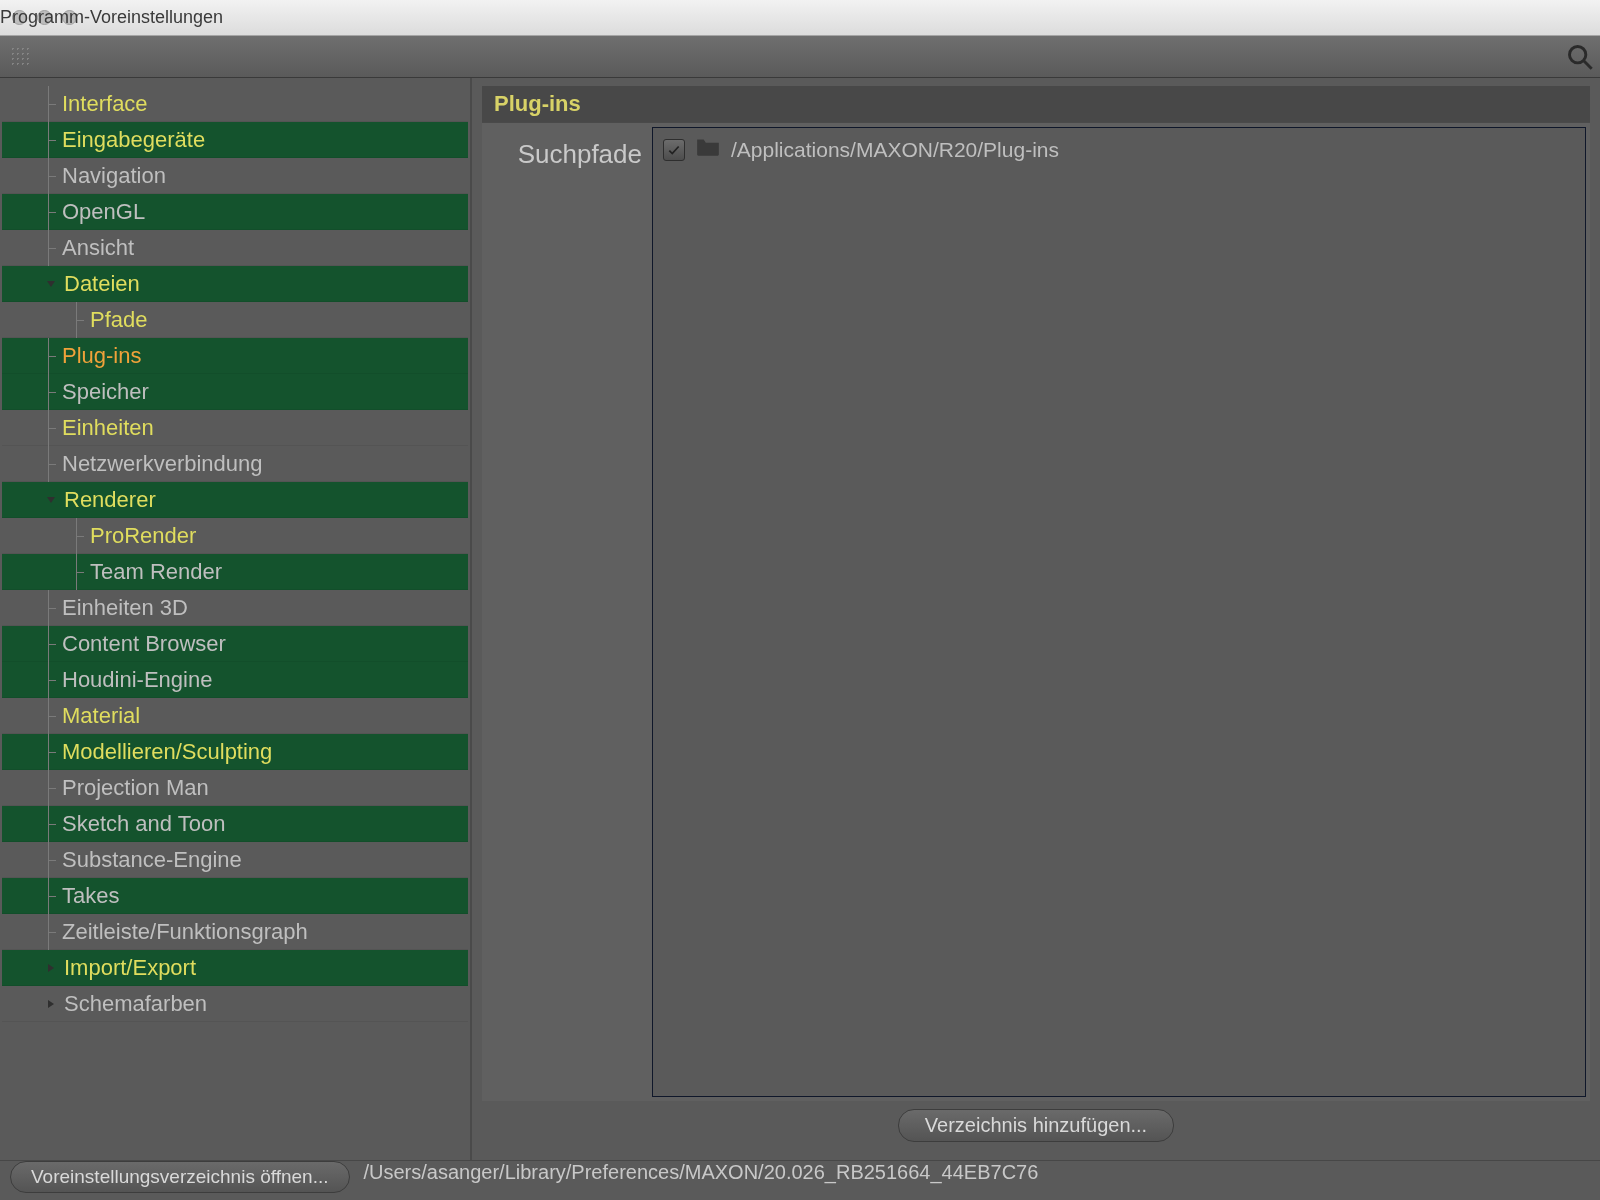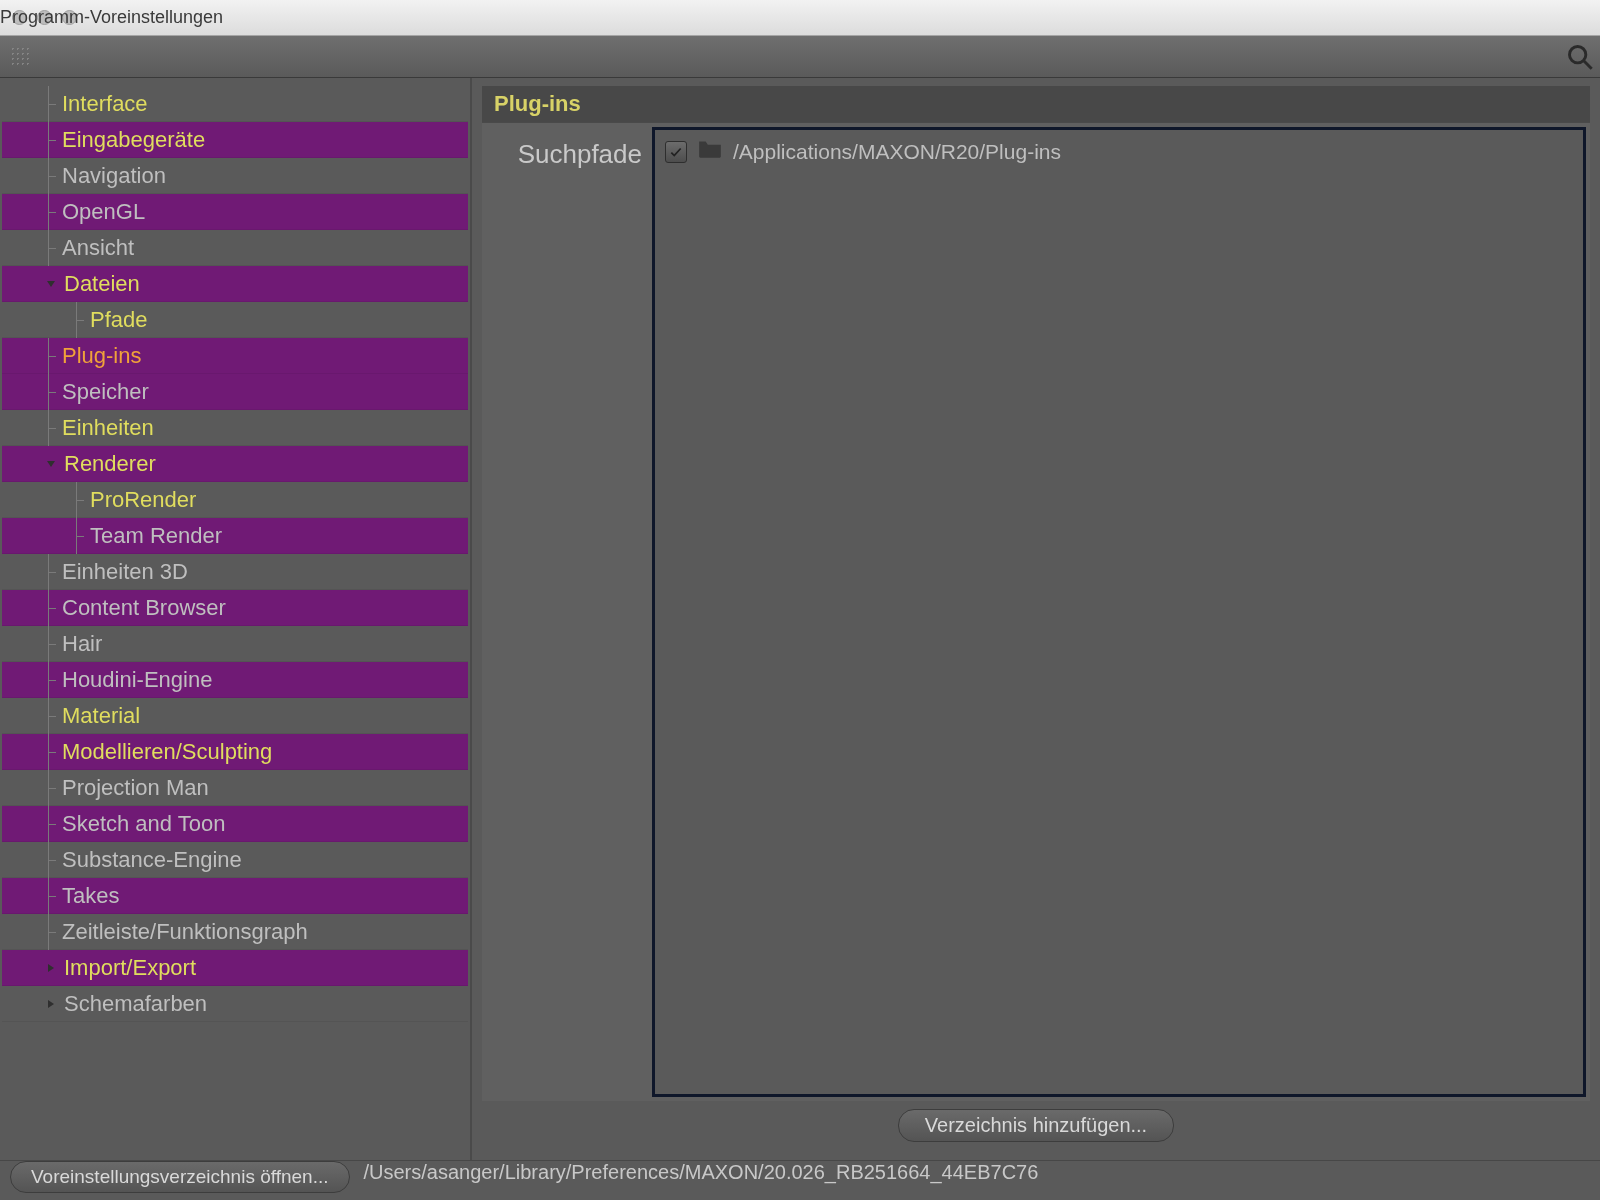--- a/index.html
+++ b/index.html
@@ -64,21 +64,21 @@
   .tree { list-style: none; }
   .tree-row {
     display: flex; align-items: center;
     height: 36px;
     padding-left: 10px;
     font-size: 22px;
     line-height: 36px;
     position: relative;
     border-bottom: 1px solid rgba(0,0,0,0.06);
   }
-  .tree-row.alt { background: #701a75; }
+  .tree-row.alt { background: #14532d; }
   .tree-indent-1 { padding-left: 42px; }
   .tree-indent-2 { padding-left: 70px; }
 
   
   .disc {
     width: 14px; height: 14px;
     display: inline-flex; align-items:center; justify-content:center;
     margin-right: 6px;
     flex-shrink: 0;
   }
@@ -125,21 +125,21 @@
   .param-label-col {
     width: 170px;
     padding: 16px 10px 0 0;
     text-align: right;
     color: #c9c9c9;
     font-size: 26px;
   }
   .param-value-col {
     flex:1;
     background: #5a5a5a;
-    border: 3px solid #0f172a;
+    border: 1px solid #0f172a;
     margin: 4px 4px 4px 0;
     padding: 8px 10px;
     display:flex; flex-direction:column;
   }
   .path-row {
     display:flex; align-items:center; gap:10px;
     color:#bfbfbf; font-size:21px;
   }
   .chk {
     width:22px; height:22px; border:1px solid #2e2e2e;
@@ -233,20 +233,24 @@
           <span class="lbl-selected">Plug-ins</span>
         </li>
         <li class="tree-row tree-indent-1 alt">
           <span class="branch-tick"></span>
           <span class="lbl-normal">Speicher</span>
         </li>
         <li class="tree-row tree-indent-1">
           <span class="branch-tick"></span>
           <span class="lbl-highlight">Einheiten</span>
         </li>
+        <li class="tree-row tree-indent-1">
+          <span class="branch-tick"></span>
+          <span class="lbl-normal">Netzwerkverbindung</span>
+        </li>
         <li class="tree-row tree-indent-1 alt">
           <span class="disc">
             <svg viewBox="0 0 10 10">
               <polygon points="1,2 9,2 5,8"></polygon>
             </svg>
           </span>
           <span class="lbl-highlight">Renderer</span>
         </li>
         <li class="tree-row tree-indent-2">
           <span class="branch-tick"></span>
@@ -256,24 +260,20 @@
           <span class="branch-tick"></span>
           <span class="lbl-normal">Team Render</span>
         </li>
         <li class="tree-row tree-indent-1">
           <span class="branch-tick"></span>
           <span class="lbl-normal">Einheiten 3D</span>
         </li>
         <li class="tree-row tree-indent-1 alt">
           <span class="branch-tick"></span>
           <span class="lbl-normal">Content Browser</span>
-        </li>
-        <li class="tree-row tree-indent-1">
-          <span class="branch-tick"></span>
-          <span class="lbl-normal">Hair</span>
         </li>
         <li class="tree-row tree-indent-1 alt">
           <span class="branch-tick"></span>
           <span class="lbl-normal">Houdini-Engine</span>
         </li>
         <li class="tree-row tree-indent-1">
           <span class="branch-tick"></span>
           <span class="lbl-highlight">Material</span>
         </li>
         <li class="tree-row tree-indent-1 alt">

